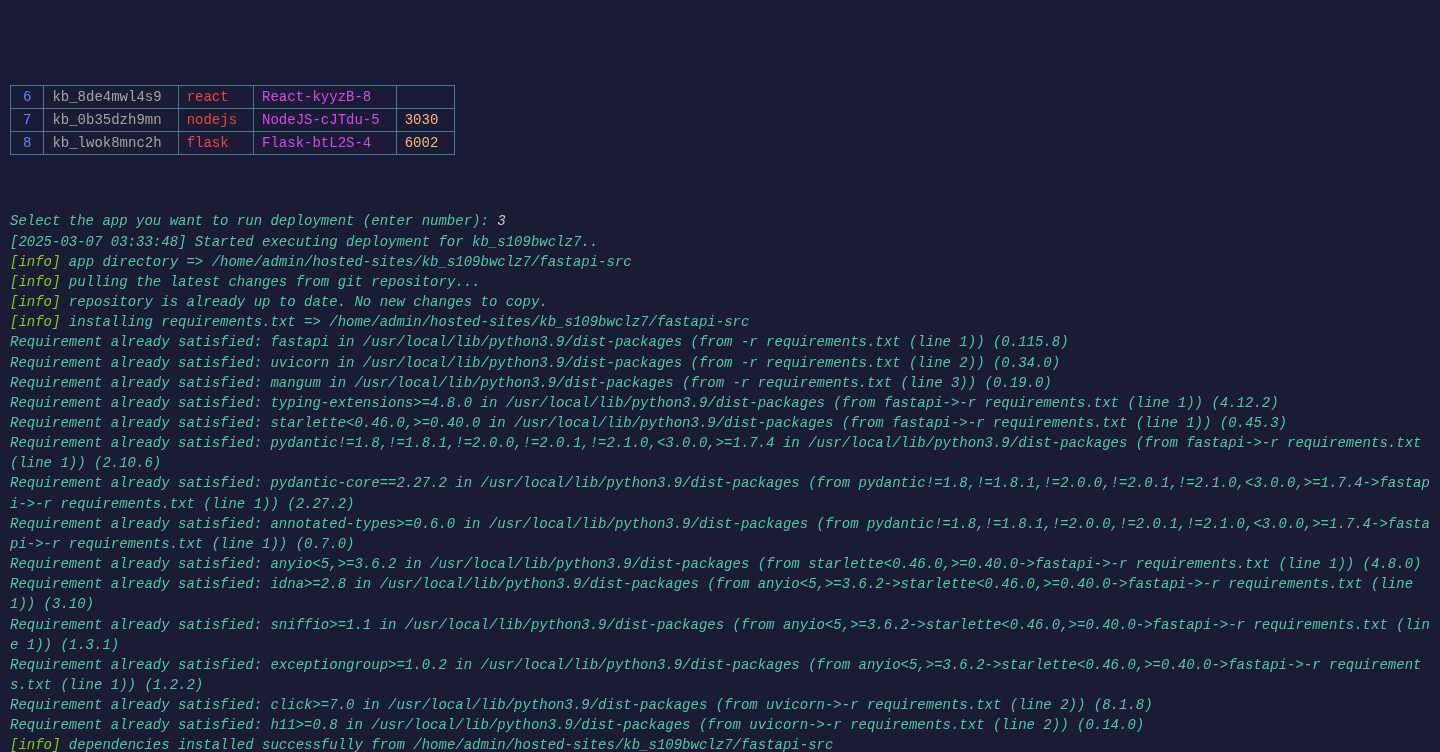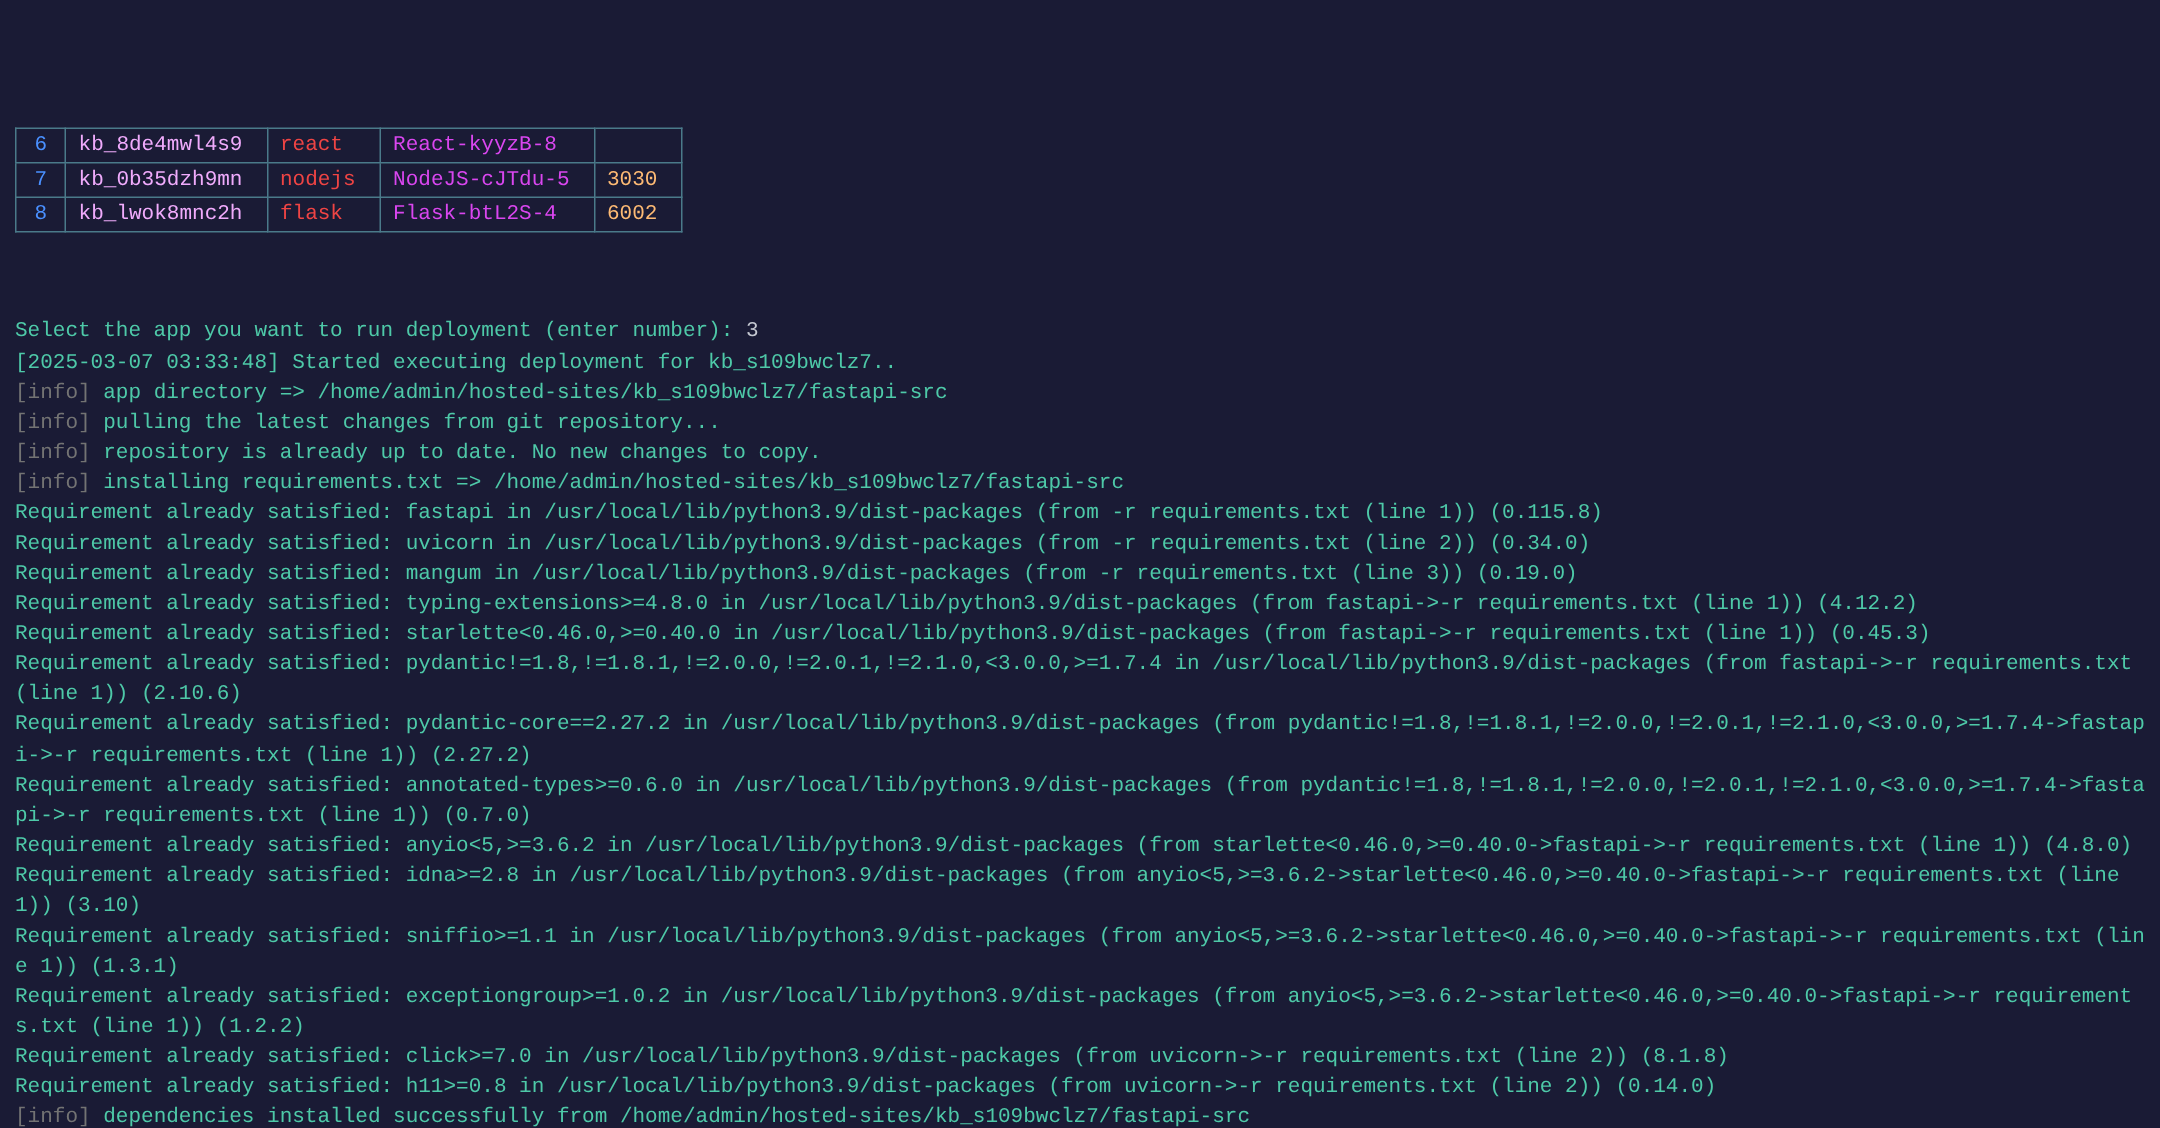--- a/index.html
+++ b/index.html
@@ -16,32 +16,32 @@
   table.apps {
     border-collapse: collapse;
     margin-bottom: 16px;
   }
   table.apps td {
     border: 1px solid #4a7a8a;
     padding: 1px 16px 1px 8px;
     font-size: 14px;
   }
   .idx { color: #4a90ff; text-align: center; padding: 1px 12px !important; }
-  .kb  { color: #f0abfc; }
+  .kb  { color: #a3a3a3; }
   .fw  { color: #ef4444; }
   .app { color: #d946ef; }
   .port { color: #fdba74; }
   .green { color: #4ec9a8; }
-  .blue  { color: #737373; text-align: center; }
+  .blue  { color: #84cc16; text-align: center; }
   .arrow {
     position: absolute;
     pointer-events: none;
   }
   .log-line { display: block; }
-  .wrap { white-space: pre-wrap; word-break: break-all; }
+  .wrap { white-space: pre-wrap; word-break: break-all; font-style: italic; }
 </style>
 </head>
 <body>
 
 
 
 <table class="apps">
   <tbody id="app-tbody"><tr><td class="idx">6</td><td class="kb">kb_8de4mwl4s9</td><td class="fw">react</td><td class="app">React-kyyzB-8</td><td class="port"></td></tr><tr><td class="idx">7</td><td class="kb">kb_0b35dzh9mn</td><td class="fw">nodejs</td><td class="app">NodeJS-cJTdu-5</td><td class="port">3030</td></tr><tr><td class="idx">8</td><td class="kb">kb_lwok8mnc2h</td><td class="fw">flask</td><td class="app">Flask-btL2S-4</td><td class="port">6002</td></tr></tbody>
 </table>
 

